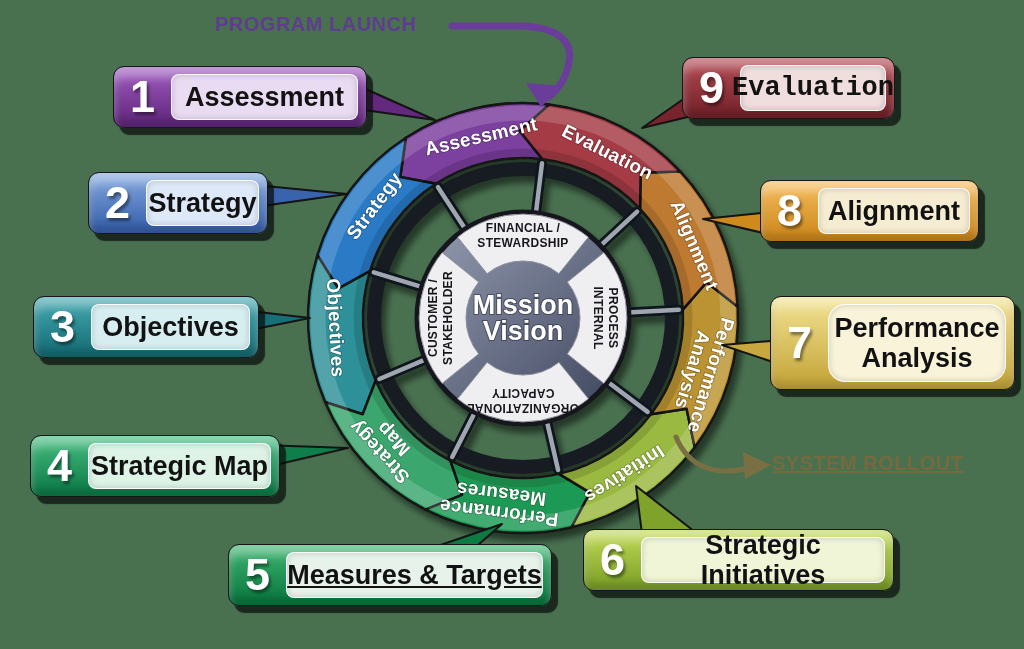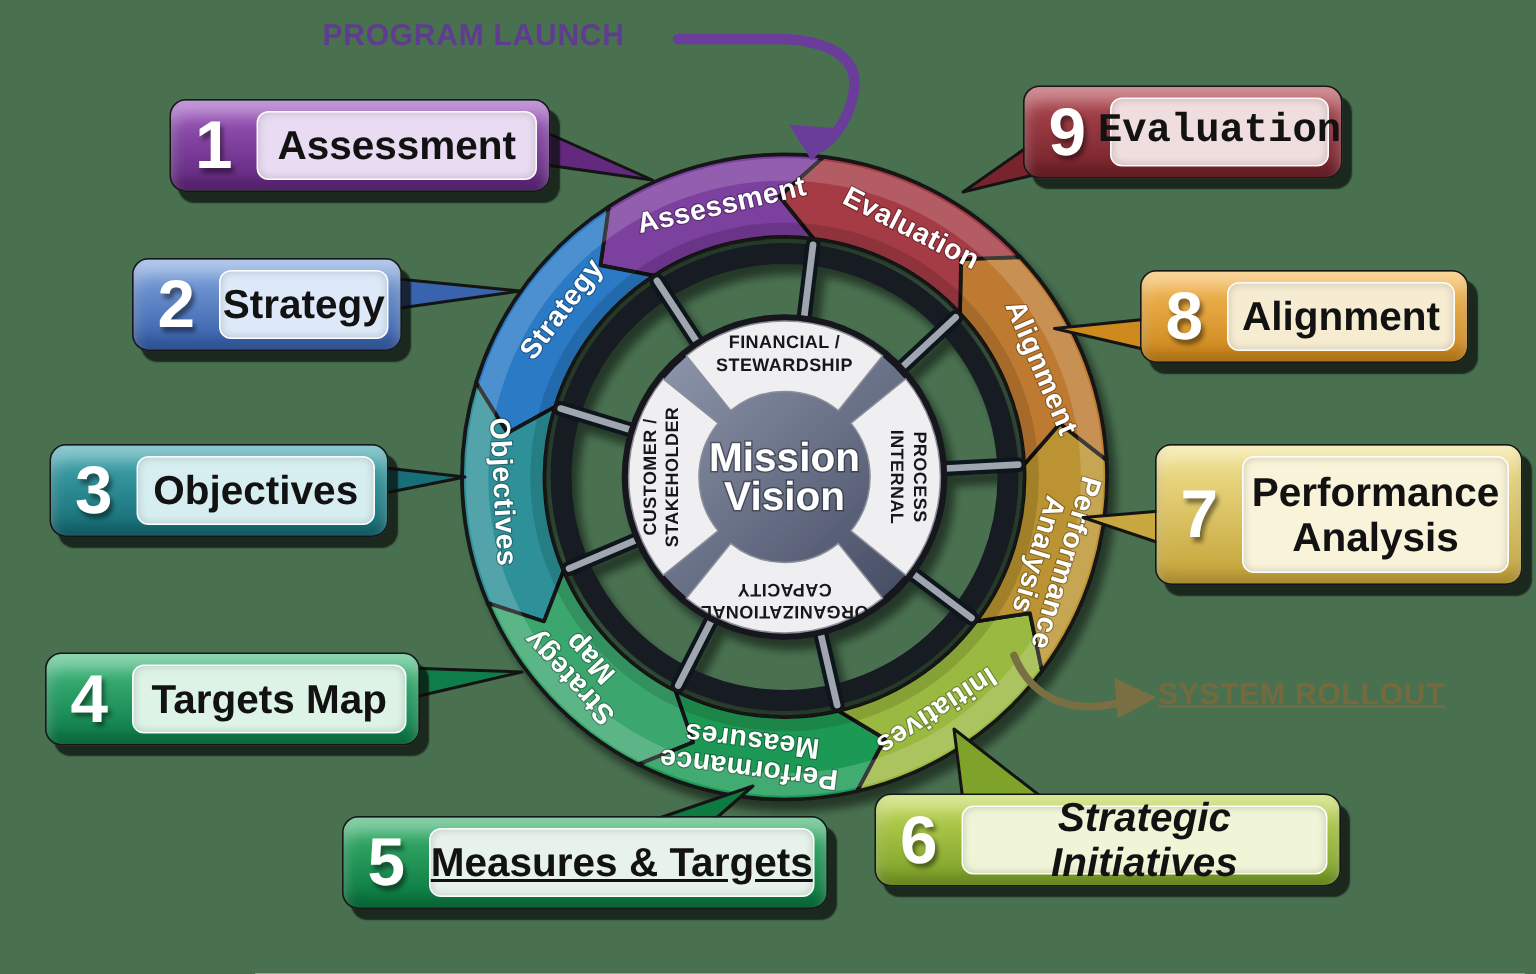--- a/index.html
+++ b/index.html
@@ -139,33 +139,33 @@
       <div class="callout" style="left: 88px; top: 172px; width: 178px; height: 60px; background: linear-gradient(rgb(133, 169, 224) 0%, rgb(58, 99, 173) 90%);">
         <div class="num">2</div>
         <div class="inner" style="background: rgb(221, 233, 248);">Strategy</div>
       </div>
       <div class="callout" style="left: 33px; top: 296px; width: 224px; height: 60px; background: linear-gradient(rgb(70, 170, 178) 0%, rgb(23, 111, 119) 90%);">
         <div class="num">3</div>
         <div class="inner" style="background: rgb(215, 238, 240);">Objectives</div>
       </div>
       <div class="callout" style="left: 30px; top: 435px; width: 248px; height: 60px; background: linear-gradient(rgb(70, 189, 128) 0%, rgb(15, 126, 74) 90%);">
         <div class="num">4</div>
-        <div class="inner" style="background: rgb(220, 243, 230);">Targets Map</div>
+        <div class="inner" style="background: rgb(220, 243, 230);">Strategic Map</div>
       </div>
       <div class="callout" style="left: 228px; top: 544px; width: 322px; height: 60px; background: linear-gradient(rgb(63, 181, 113) 0%, rgb(12, 122, 65) 90%);">
         <div class="num">5</div>
         <div class="inner" style="background: rgb(231, 243, 234); text-decoration: underline;">Measures &amp; Targets</div>
       </div>
       <div class="callout" style="left: 583px; top: 529px; width: 309px; height: 60px; background: linear-gradient(rgb(194, 218, 88) 0%, rgb(127, 163, 42) 90%);">
         <div class="num">6</div>
-        <div class="inner" style="background: rgb(239, 245, 214); font-style: italic;">Strategic Initiatives</div>
+        <div class="inner" style="background: rgb(239, 245, 214);">Strategic Initiatives</div>
       </div>
       <div class="callout" style="left: 770px; top: 296px; width: 243px; height: 92px; background: linear-gradient(rgb(242, 227, 148) 0%, rgb(200, 168, 62) 90%);">
         <div class="num">7</div>
-        <div class="inner" style="background: rgb(249, 243, 218);">Performance
+        <div class="inner" style="background: rgb(249, 243, 218); border-radius: 17px;">Performance
 Analysis</div>
       </div>
       <div class="callout" style="left: 760px; top: 180px; width: 217px; height: 60px; background: linear-gradient(rgb(246, 188, 92) 0%, rgb(207, 138, 30) 90%);">
         <div class="num">8</div>
         <div class="inner" style="background: rgb(246, 236, 210);">Alignment</div>
       </div>
       <div class="callout" style="left: 682px; top: 57px; width: 211px; height: 60px; background: linear-gradient(rgb(180, 75, 84) 0%, rgb(119, 36, 44) 90%);">
         <div class="num">9</div>
         <div class="inner" style="background: rgb(240, 221, 221); font-family: Liberation Mono, monospace;">Evaluation</div>
       </div>

